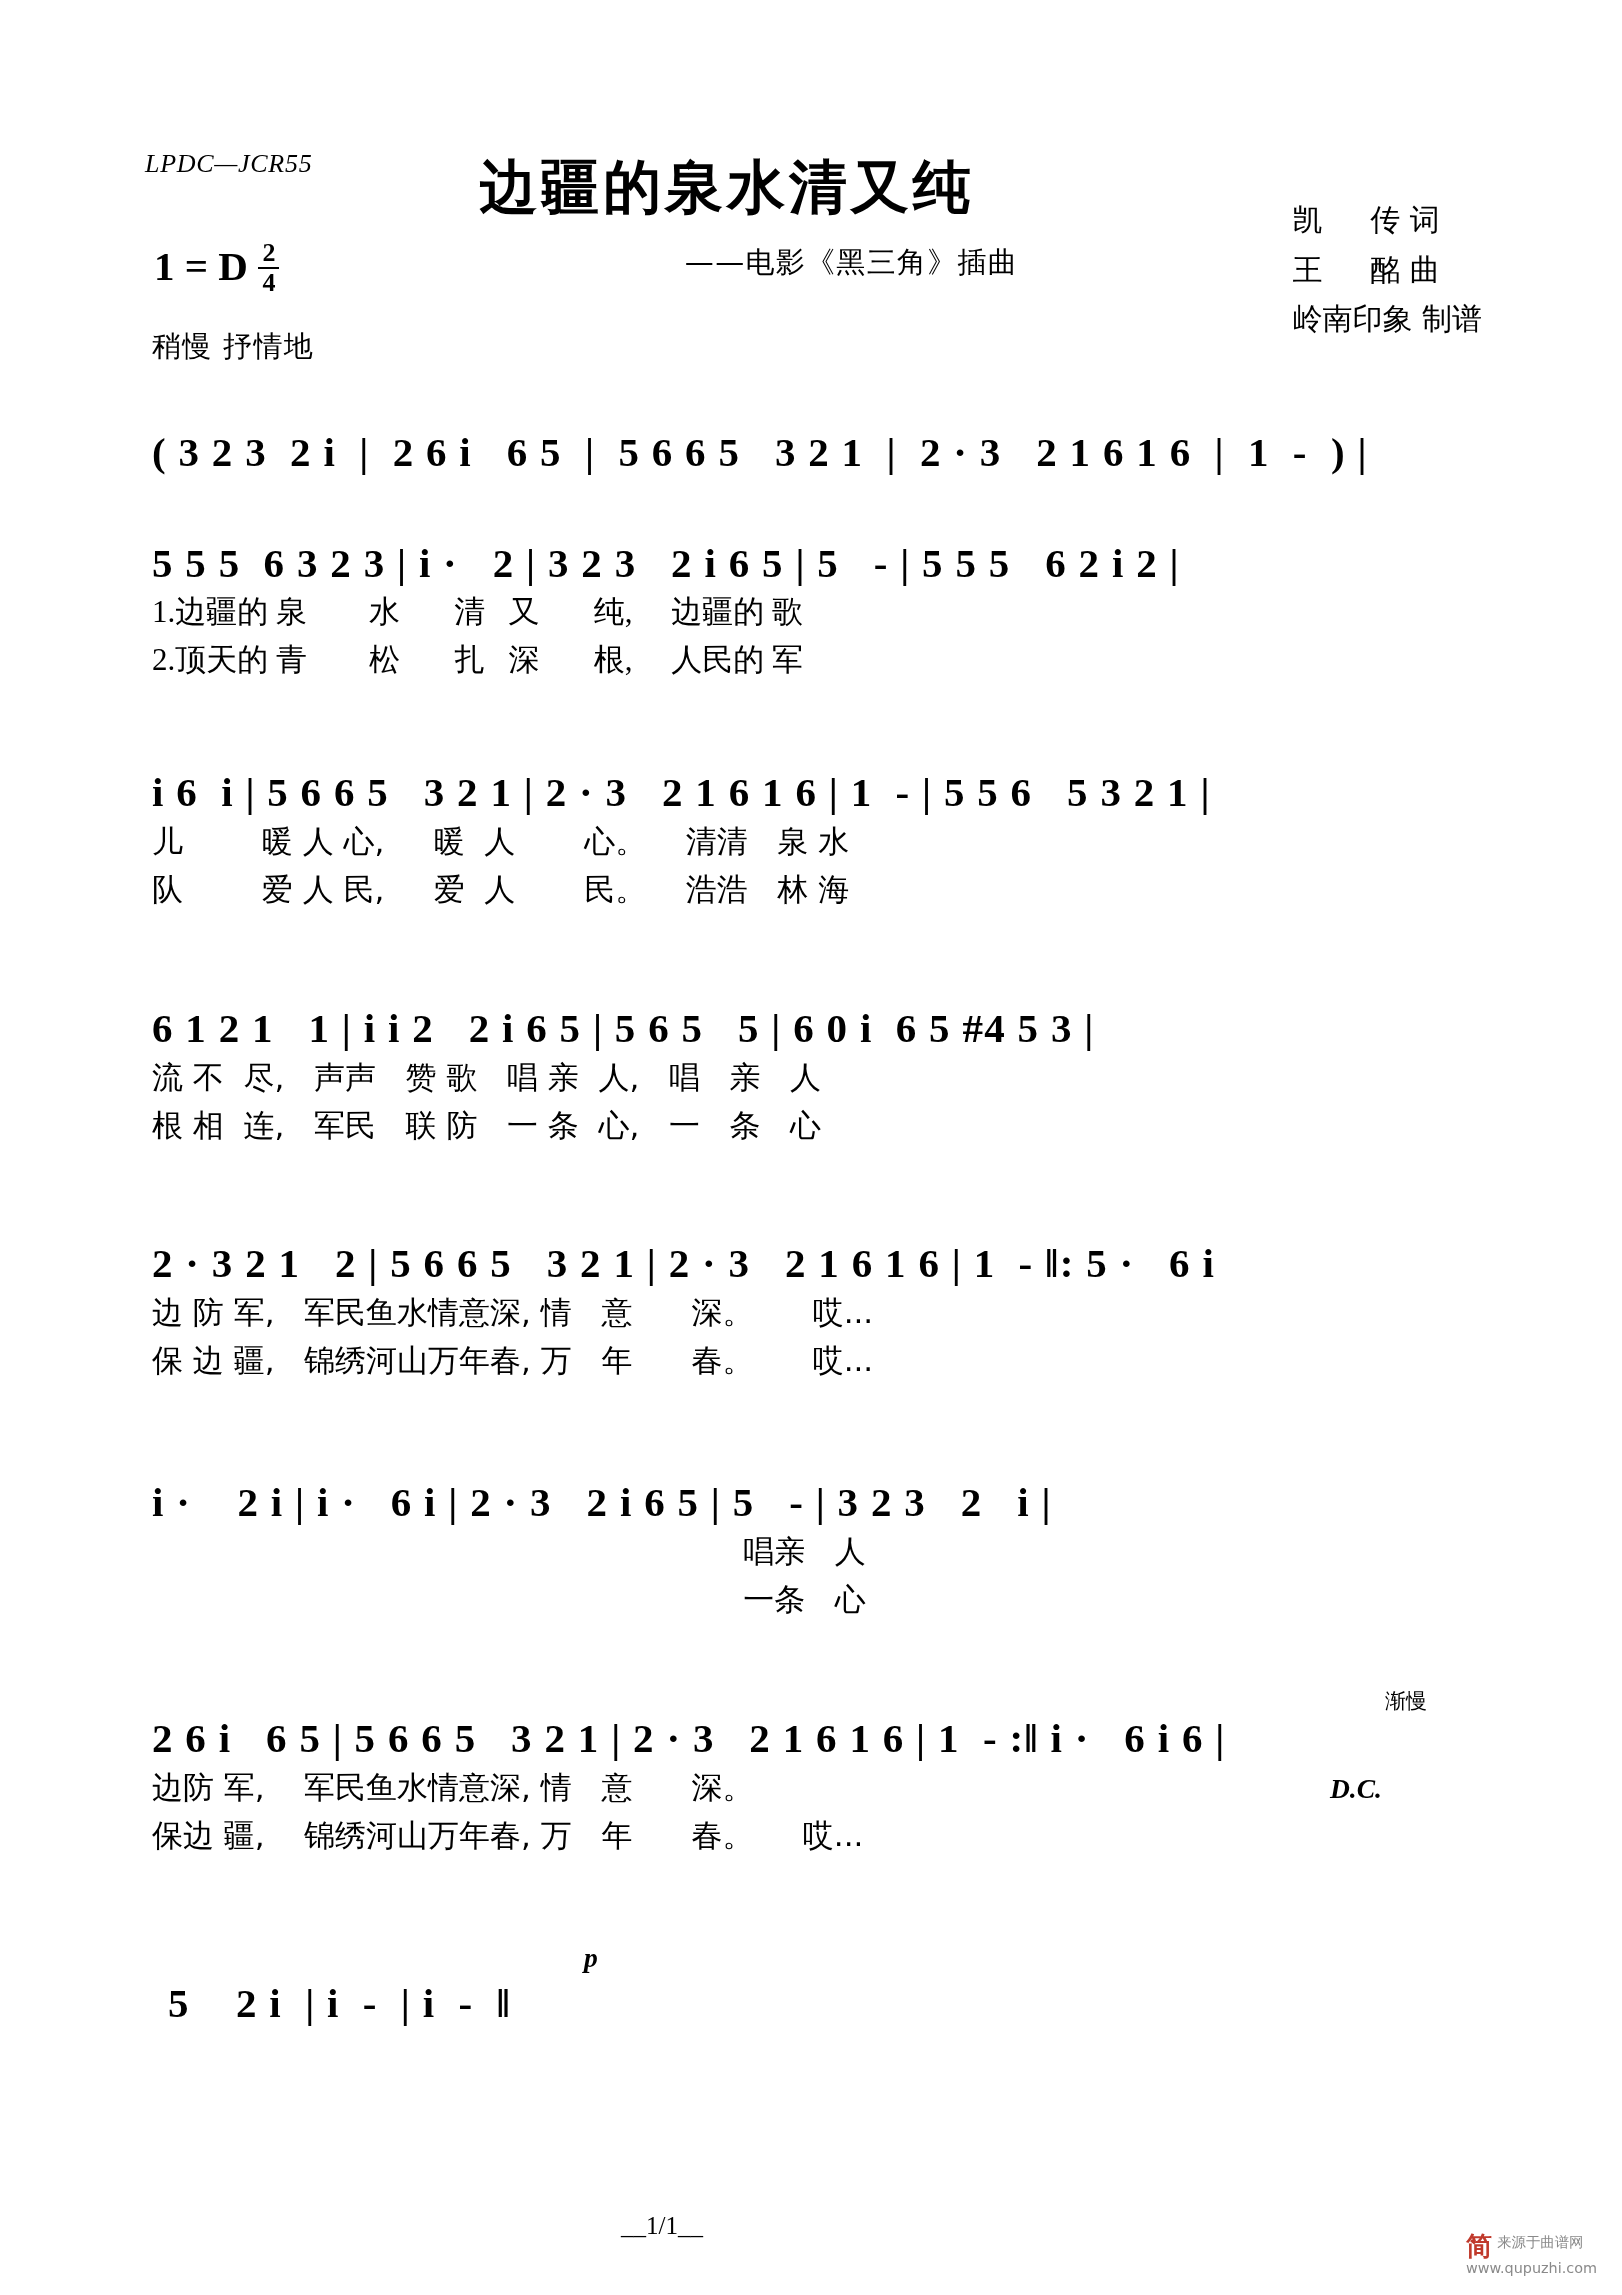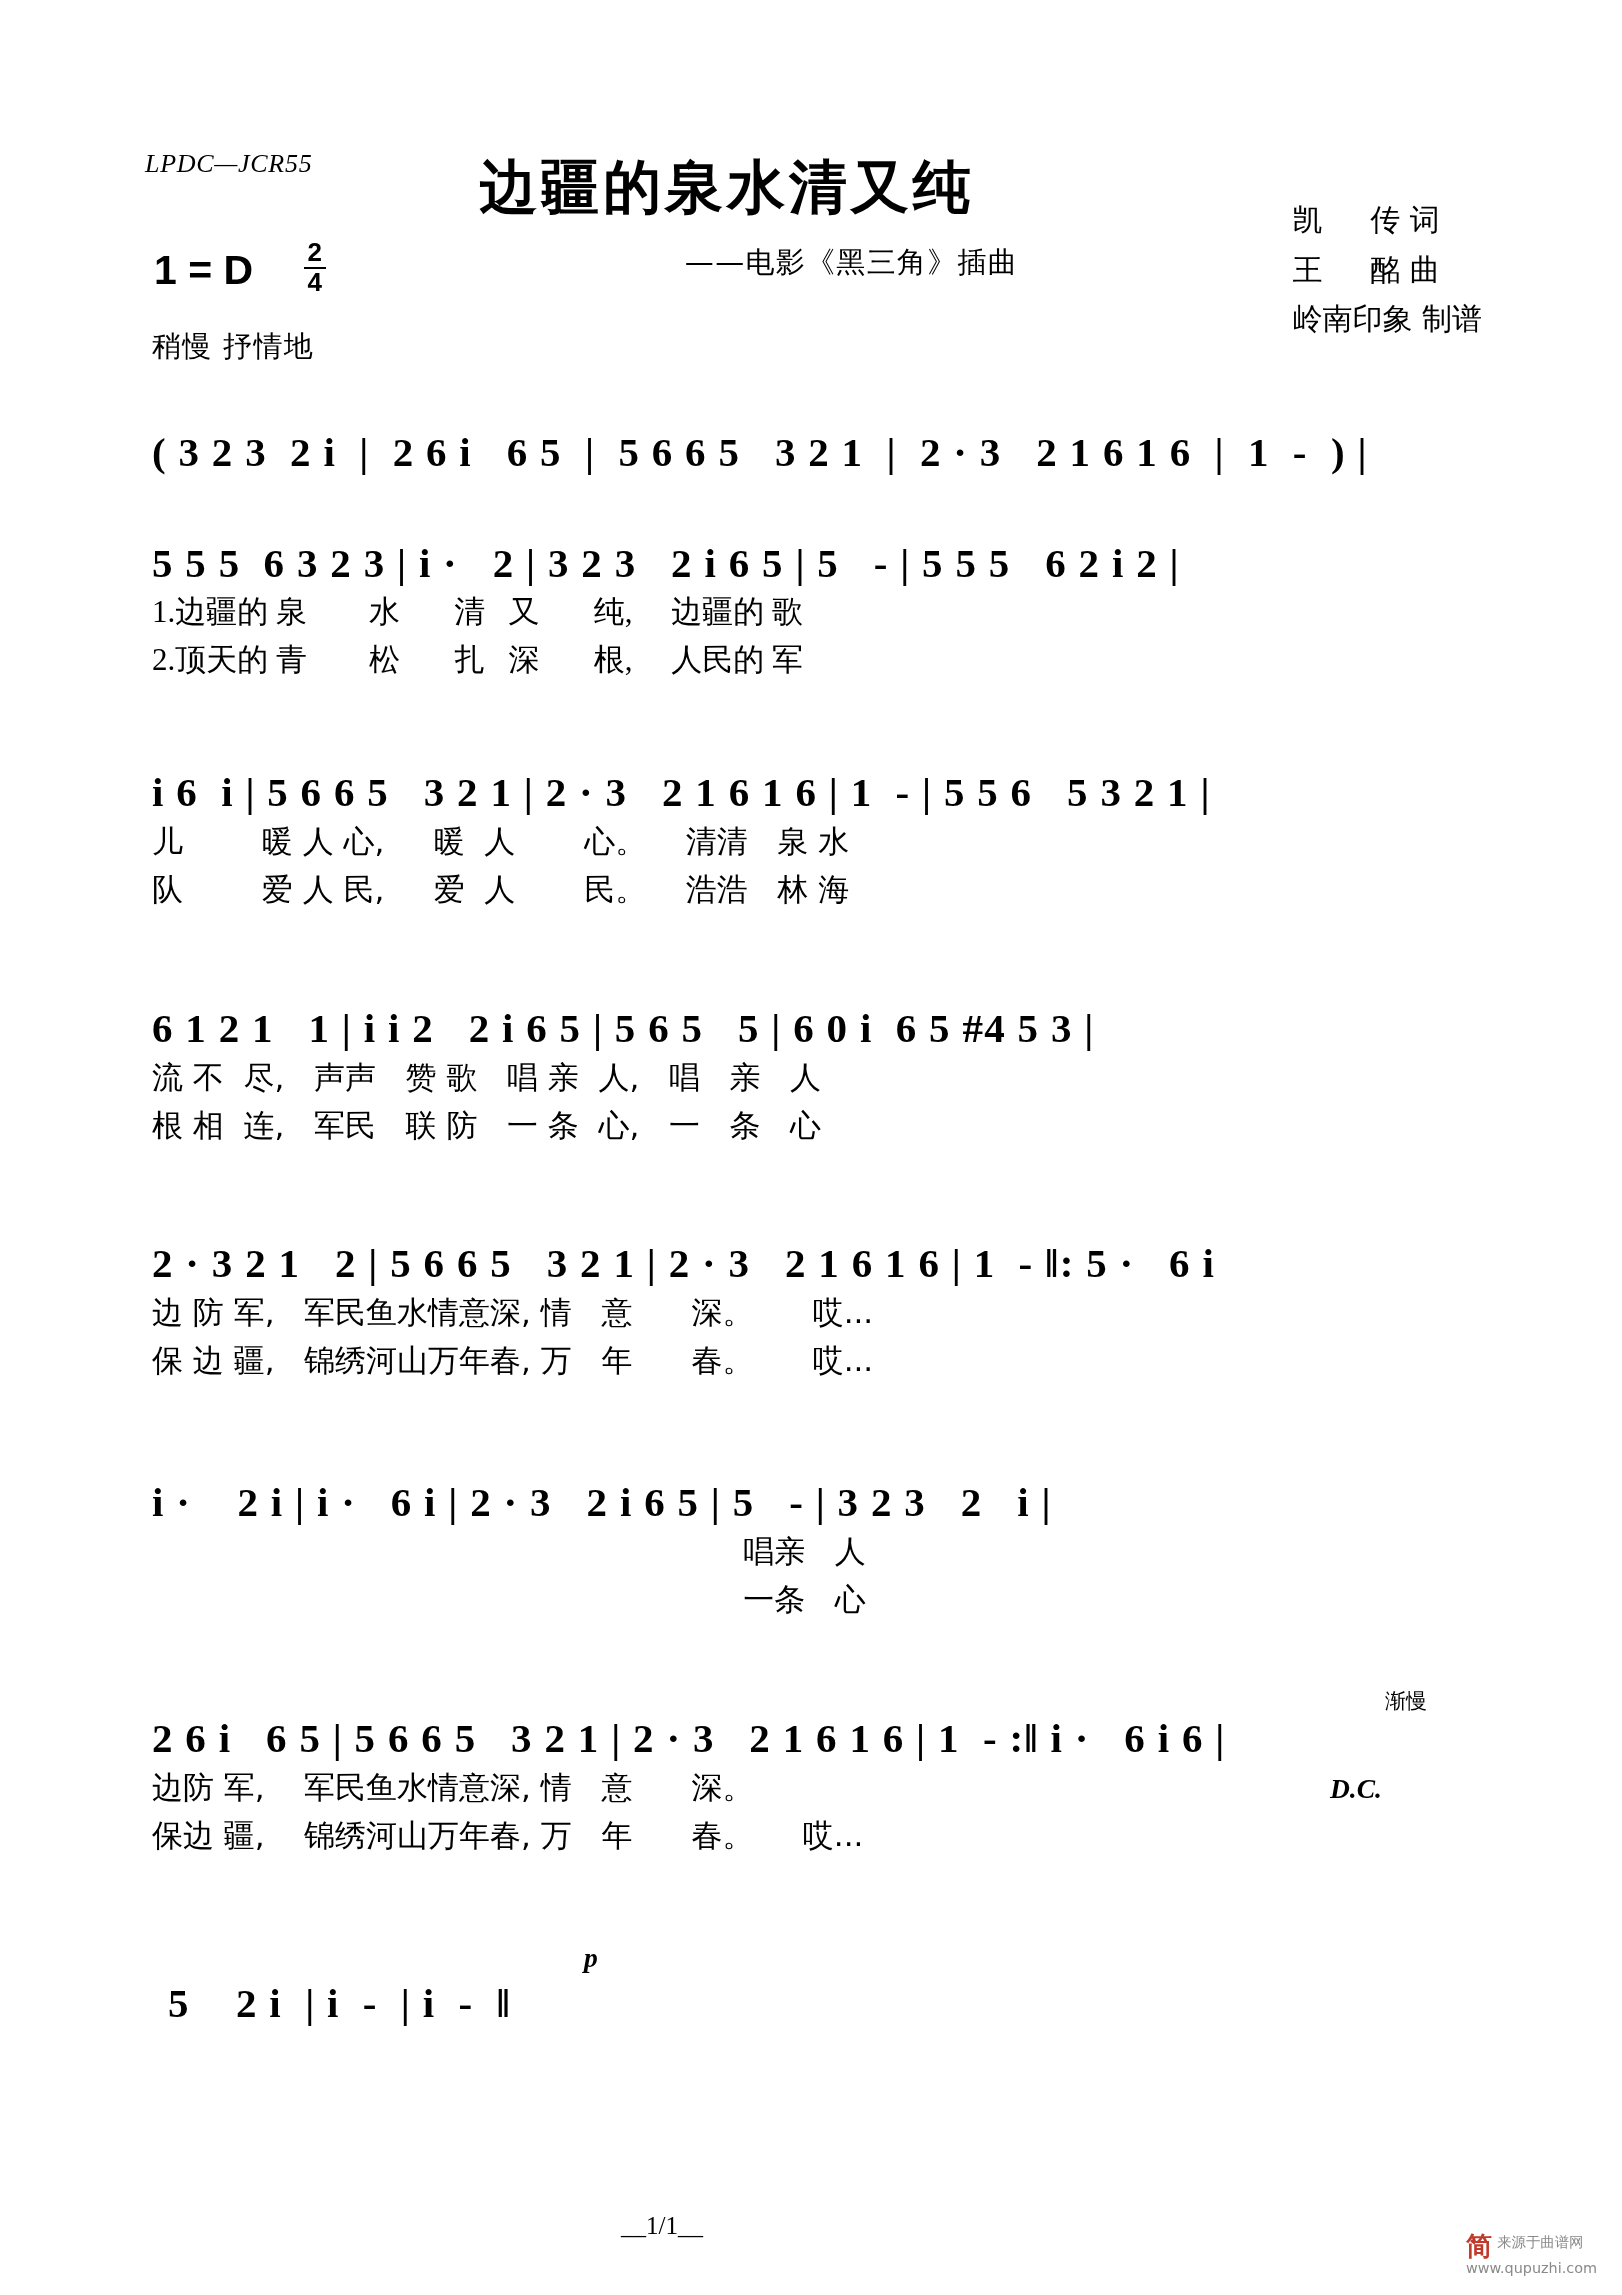--- a/index.html
+++ b/index.html
@@ -62,26 +62,25 @@
     font-family: "DejaVu Sans", sans-serif;
     font-size: 30px;
     line-height: 1.65;
   }
   .credits div { white-space: pre; }
 
   .keysig {
     position: absolute;
     left: 154px;
     top: 242px;
-    font-family: Liberation Sans, sans-serif;
+    font-family: Liberation Serif, serif;
     font-size: 41px;
     font-weight: bold;
     display: flex;
-    align-items: center;
-    gap: 40px;
+    align-items: flex-start;
   }
   .keysig .frac {
     display: inline-block;
     margin-left: 10.5px;
     text-align: center;
     font-size: 26px;
     line-height: 1.05;
     position: relative;
     top: -2.6px;
   }

